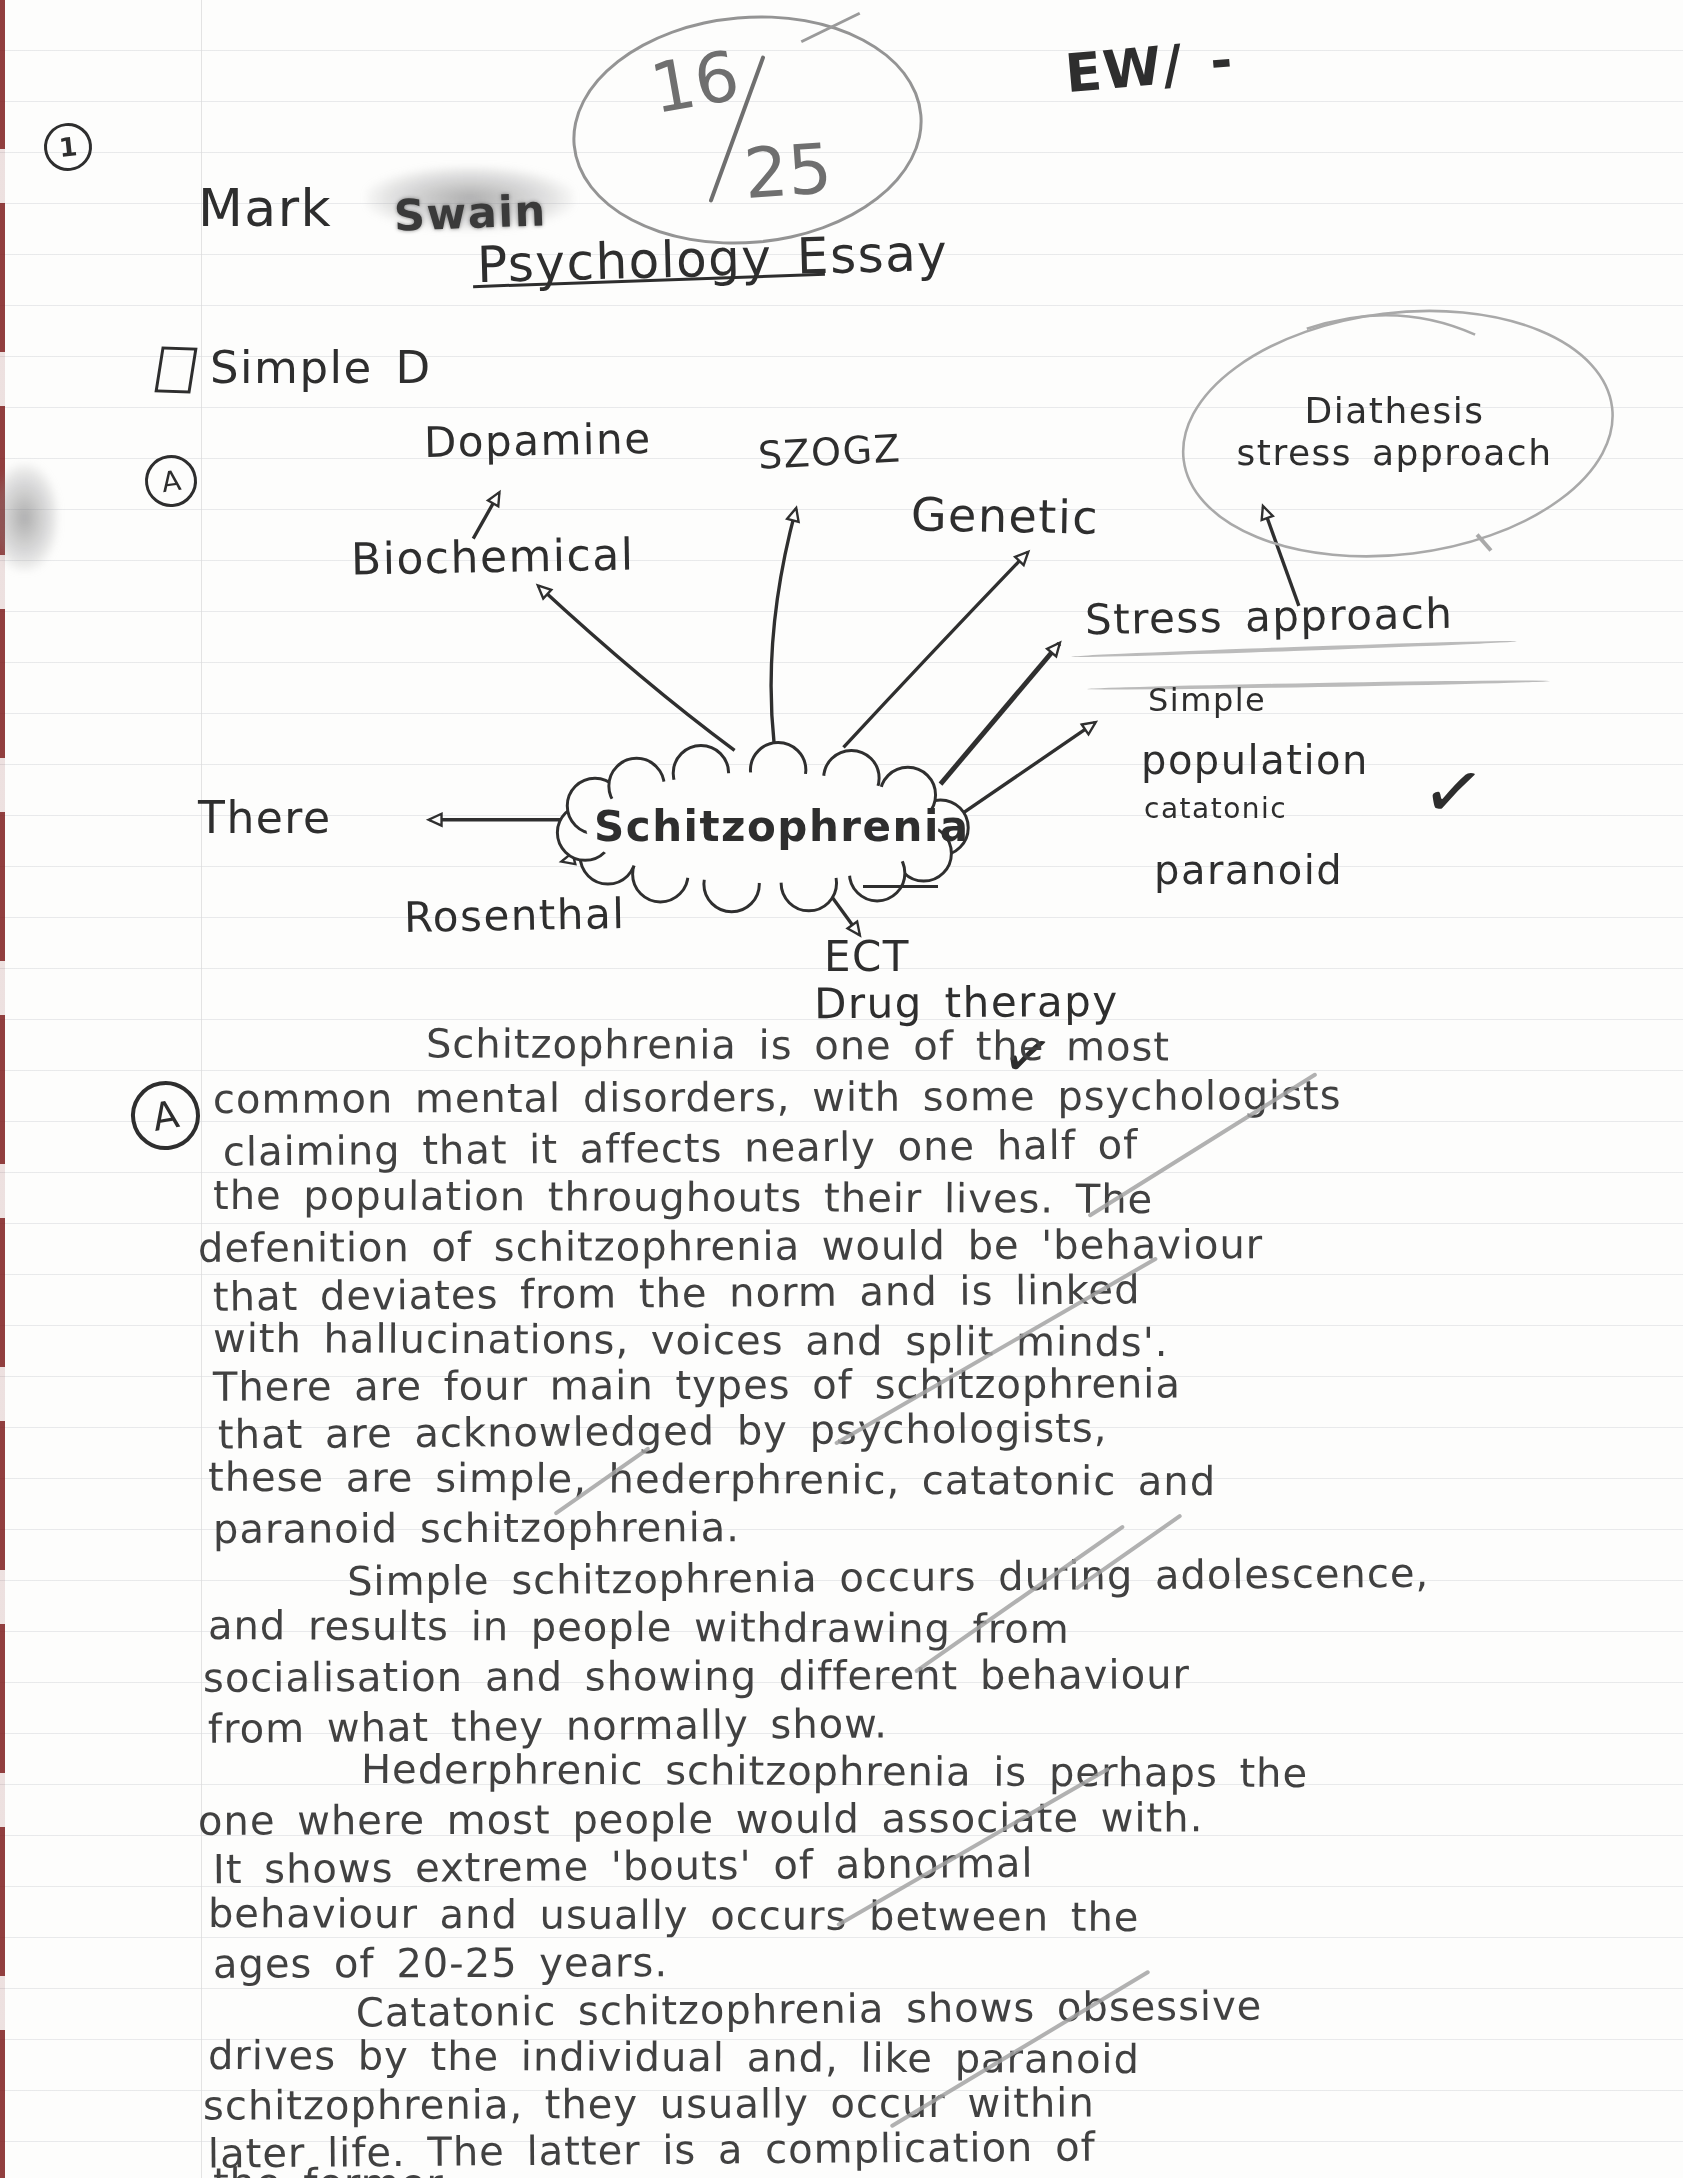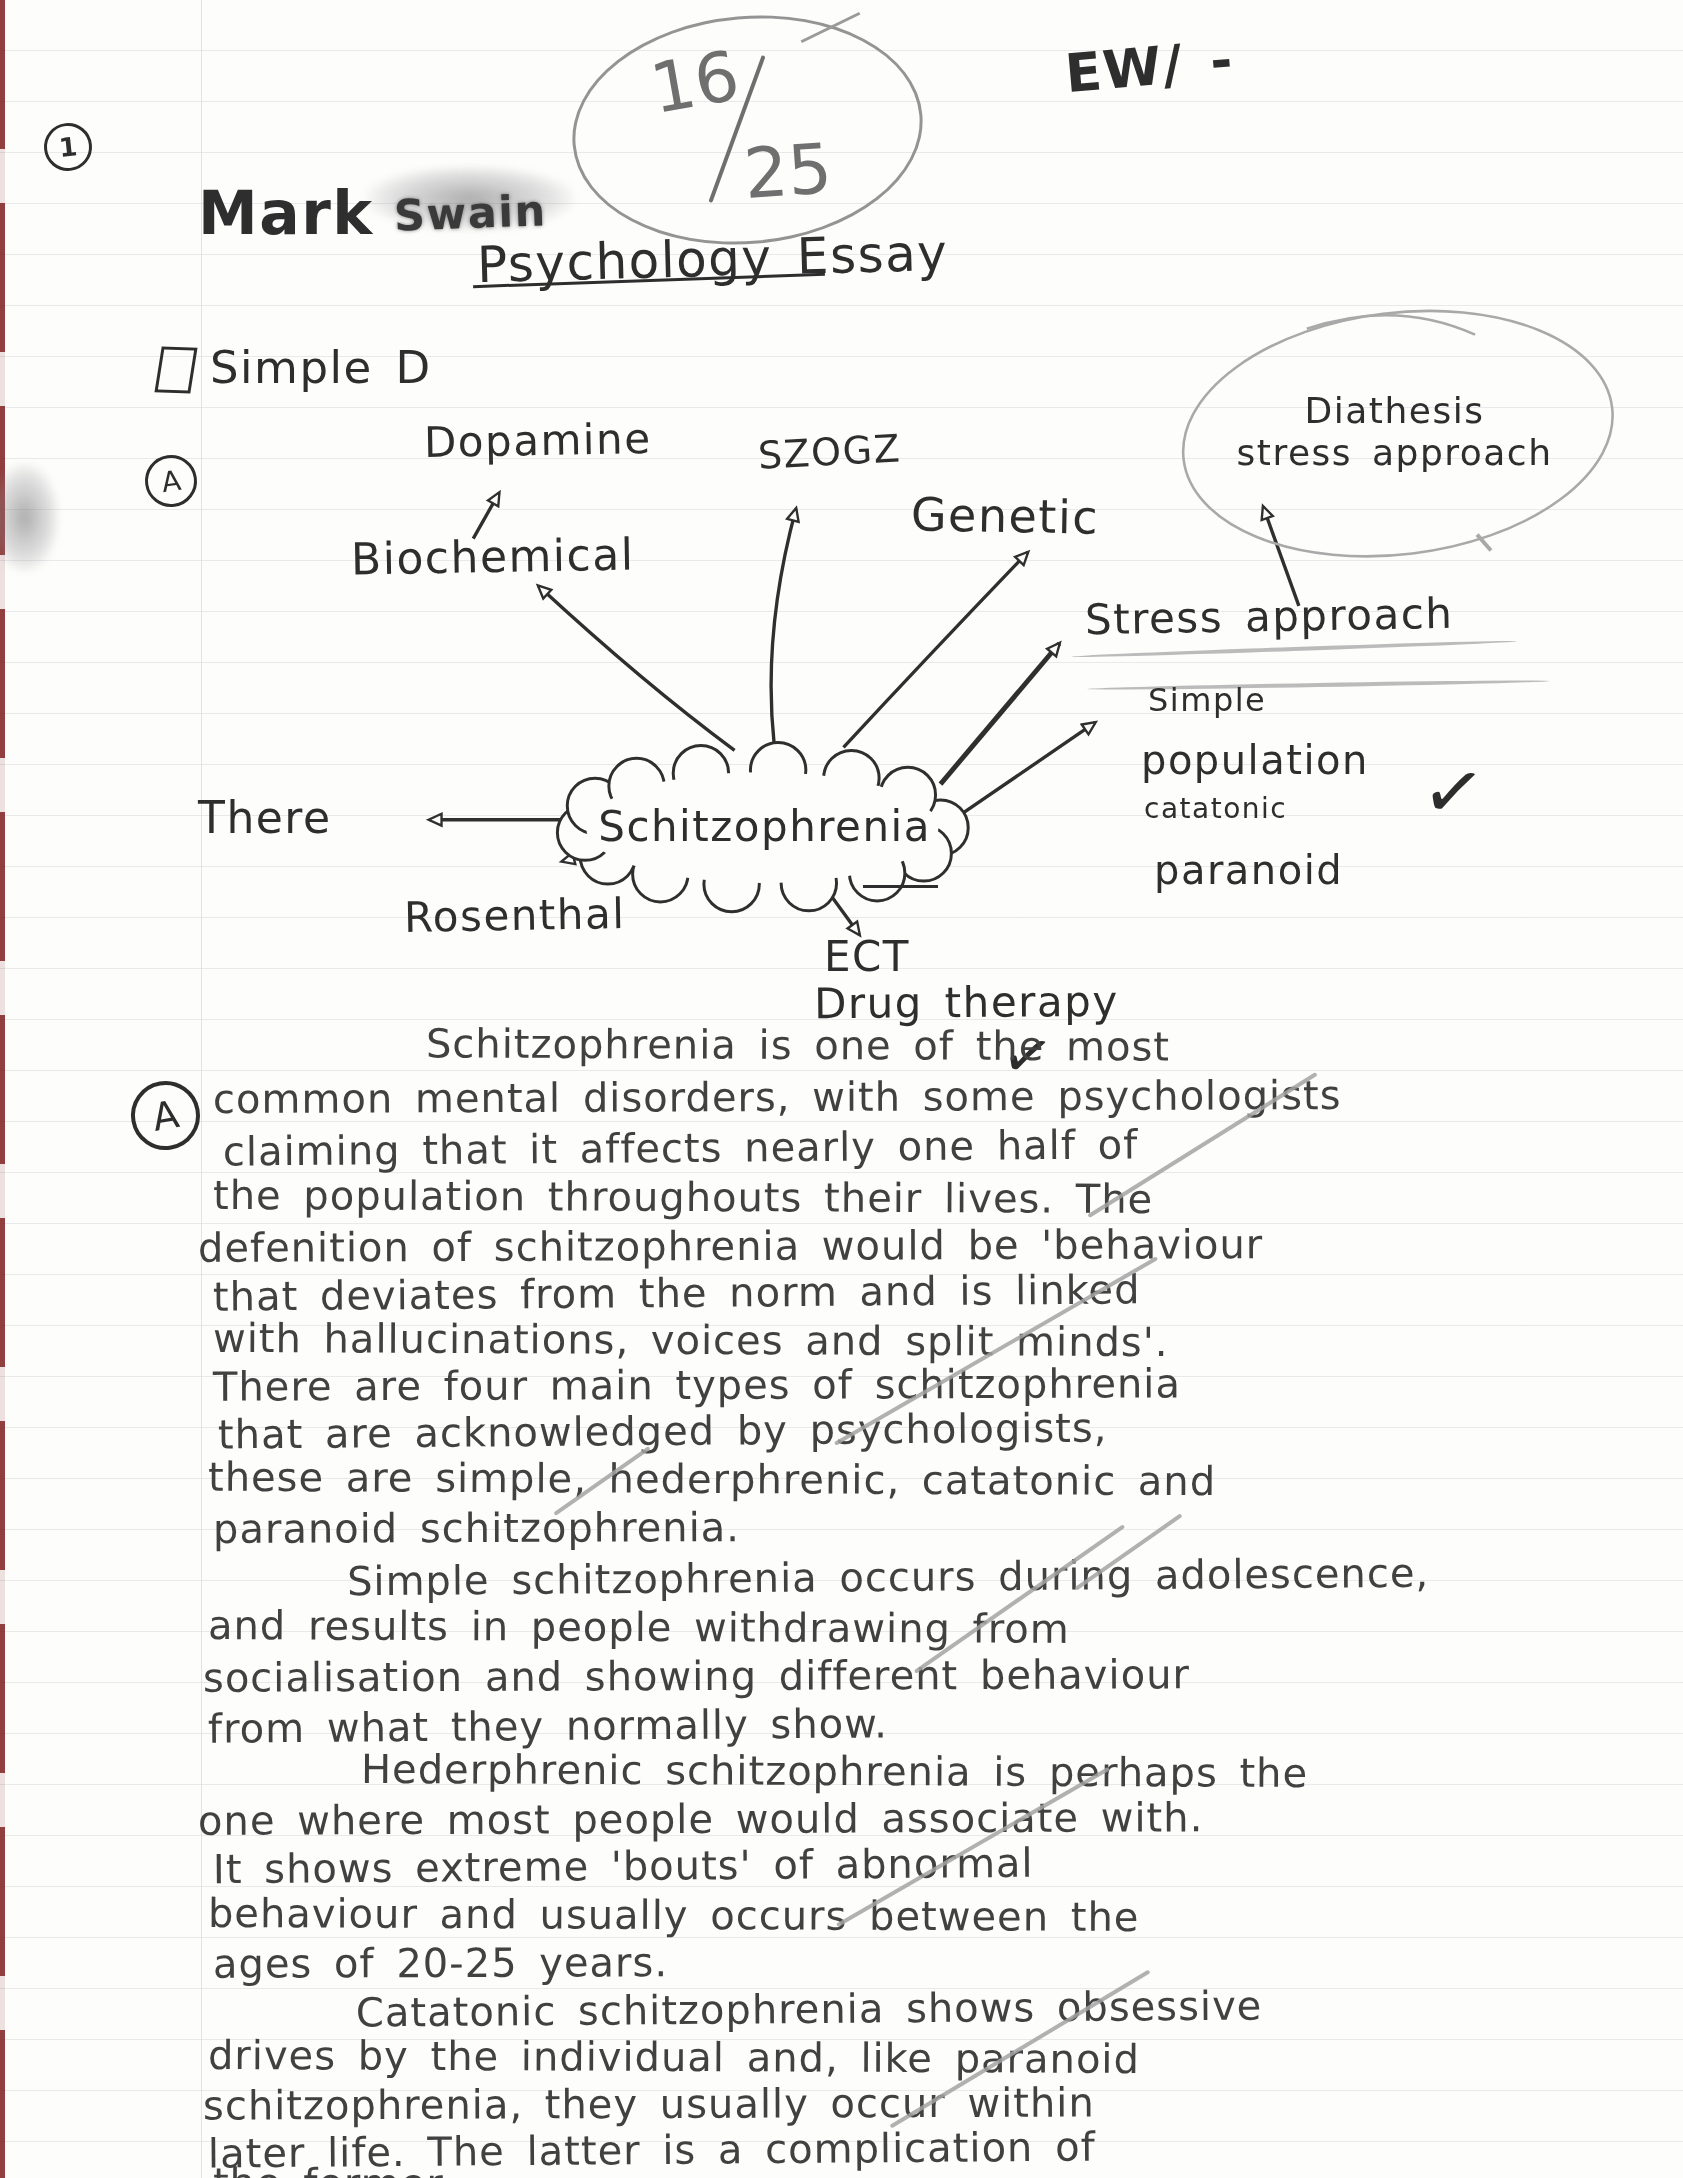--- a/index.html
+++ b/index.html
@@ -47,21 +47,21 @@
 
   <div class="abs ruling"></div>
   <div class="abs margin-line"></div>
   <div class="abs red-edge"></div>
   <div class="abs smudge" style="left:-10px;top:463px;width:69px;height:109px;"></div>
 
   <div class="abs circle-badge" style="left:44px;top:123px;width:42px;height:42px;font-size:26px;font-weight:700;transform:rotate(-6deg);">
     <span>1</span>
   </div>
 
-  <div class="abs hand ink" style="left:198px;top:178px;font-size:60px;font-weight:700;">Mark</div>
+  <div class="abs hand ink" style="left:198px;top:178px;font-size:52px;font-weight:400;">Mark</div>
   <div class="abs smudge" style="left:366px;top:166px;width:208px;height:65px;"></div>
   <div class="abs hand" style="left:394px;top:188px;font-size:43px;font-weight:600;color:#3a3a3a;text-shadow:0 0 4px rgba(100,100,100,.8);transform:rotate(-2deg);">Swain</div>
 
   <div class="abs" style="left:572px;top:16px;width:345px;height:222px;border:3px solid #949494;border-radius:50%;transform:rotate(-5deg);"></div>
   <div class="abs pencil" style="left:651px;top:42px;font-size:69px;transform:rotate(-10deg);color:#6f6f6f;">16</div>
   <div class="abs" style="left:735px;top:51px;width:4px;height:156px;background:#6f6f6f;transform:rotate(20deg);border-radius:2px;"></div>
   <div class="abs pencil" style="left:744px;top:131px;font-size:69px;transform:rotate(-4deg);color:#6f6f6f;">25</div>
   <div class="abs" style="left:798px;top:26px;width:65px;height:3px;background:#9a9a9a;transform:rotate(-26deg);"></div>
 
   <div class="abs hand ink" style="left:1065px;top:36px;font-size:53px;font-weight:700;transform:rotate(-5deg);">EW/ -</div>
@@ -114,21 +114,21 @@
       <circle cx="601" cy="814" r="28"></circle>
         <circle cx="643" cy="794" r="28"></circle>
       <circle cx="708" cy="781" r="28"></circle>
         <circle cx="786" cy="778" r="28"></circle>
       <circle cx="860" cy="786" r="28"></circle>
         <circle cx="917" cy="803" r="28"></circle>
       <ellipse cx="770" cy="836" rx="178" ry="56" stroke="none"></ellipse>
     </g>
   </svg>
 
-  <div class="abs hand ink" style="left:594px;top:802px;width:337px;text-align:right;font-size:42px;">Schitzophrenia</div>
+  <div class="abs hand ink" style="left:594px;top:802px;width:337px;text-align:left;font-size:42px;font-weight:bold;">Schitzophrenia</div>
   <div class="abs hand ink" style="left:424px;top:416px;font-size:42px;transform:rotate(-1deg);">Dopamine</div>
   <div class="abs hand ink" style="left:351px;top:531px;font-size:44px;transform:rotate(-1deg);">Biochemical</div>
   <div class="abs hand ink" style="left:758px;top:430px;font-size:38px;transform:rotate(-3deg);">SZOGZ</div>
   <div class="abs hand ink" style="left:911px;top:489px;font-size:46px;transform:rotate(1deg);">Genetic</div>
   <div class="abs hand ink" style="left:1226px;top:390px;width:337px;text-align:center;font-size:36px;line-height:42px;">
     <div>Diathesis</div>
     <div>stress approach</div>
   </div>
   <div class="abs hand ink" style="left:1085px;top:592px;font-size:42px;transform:rotate(-1deg);">Stress approach</div>
   <div class="abs pencil-stroke" style="left:1071px;top:647px;width:446px;height:4px;transform:rotate(-2deg);"></div>

